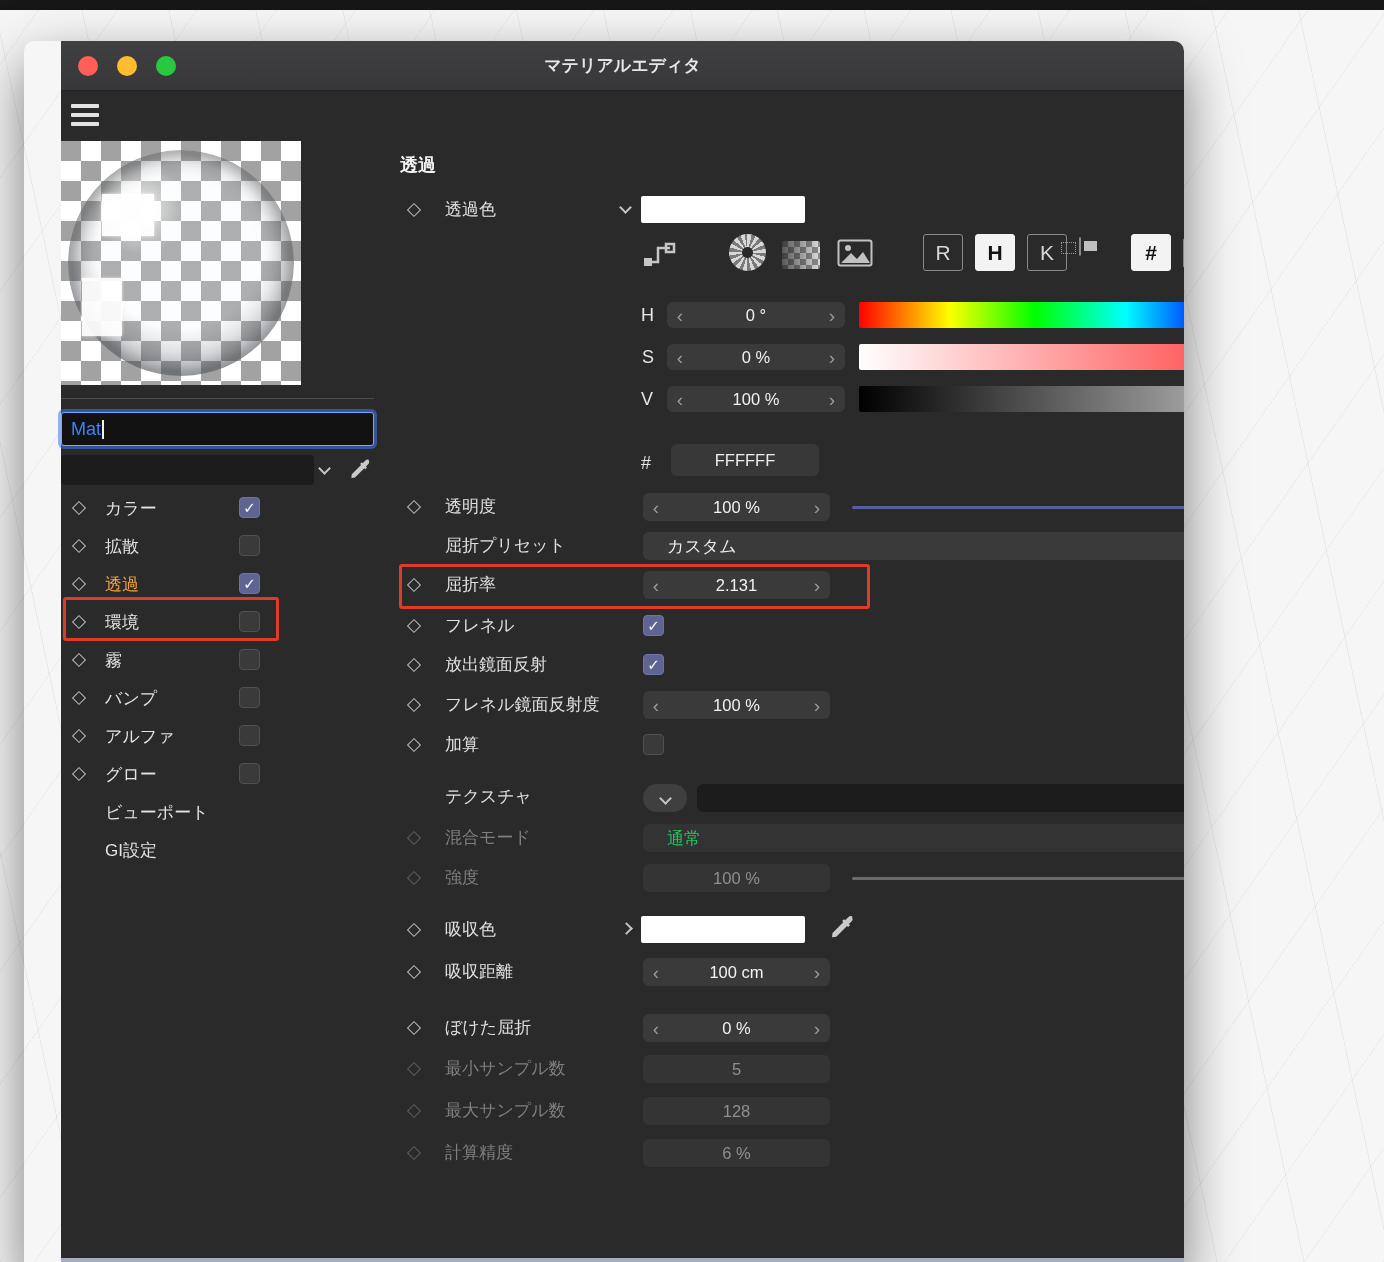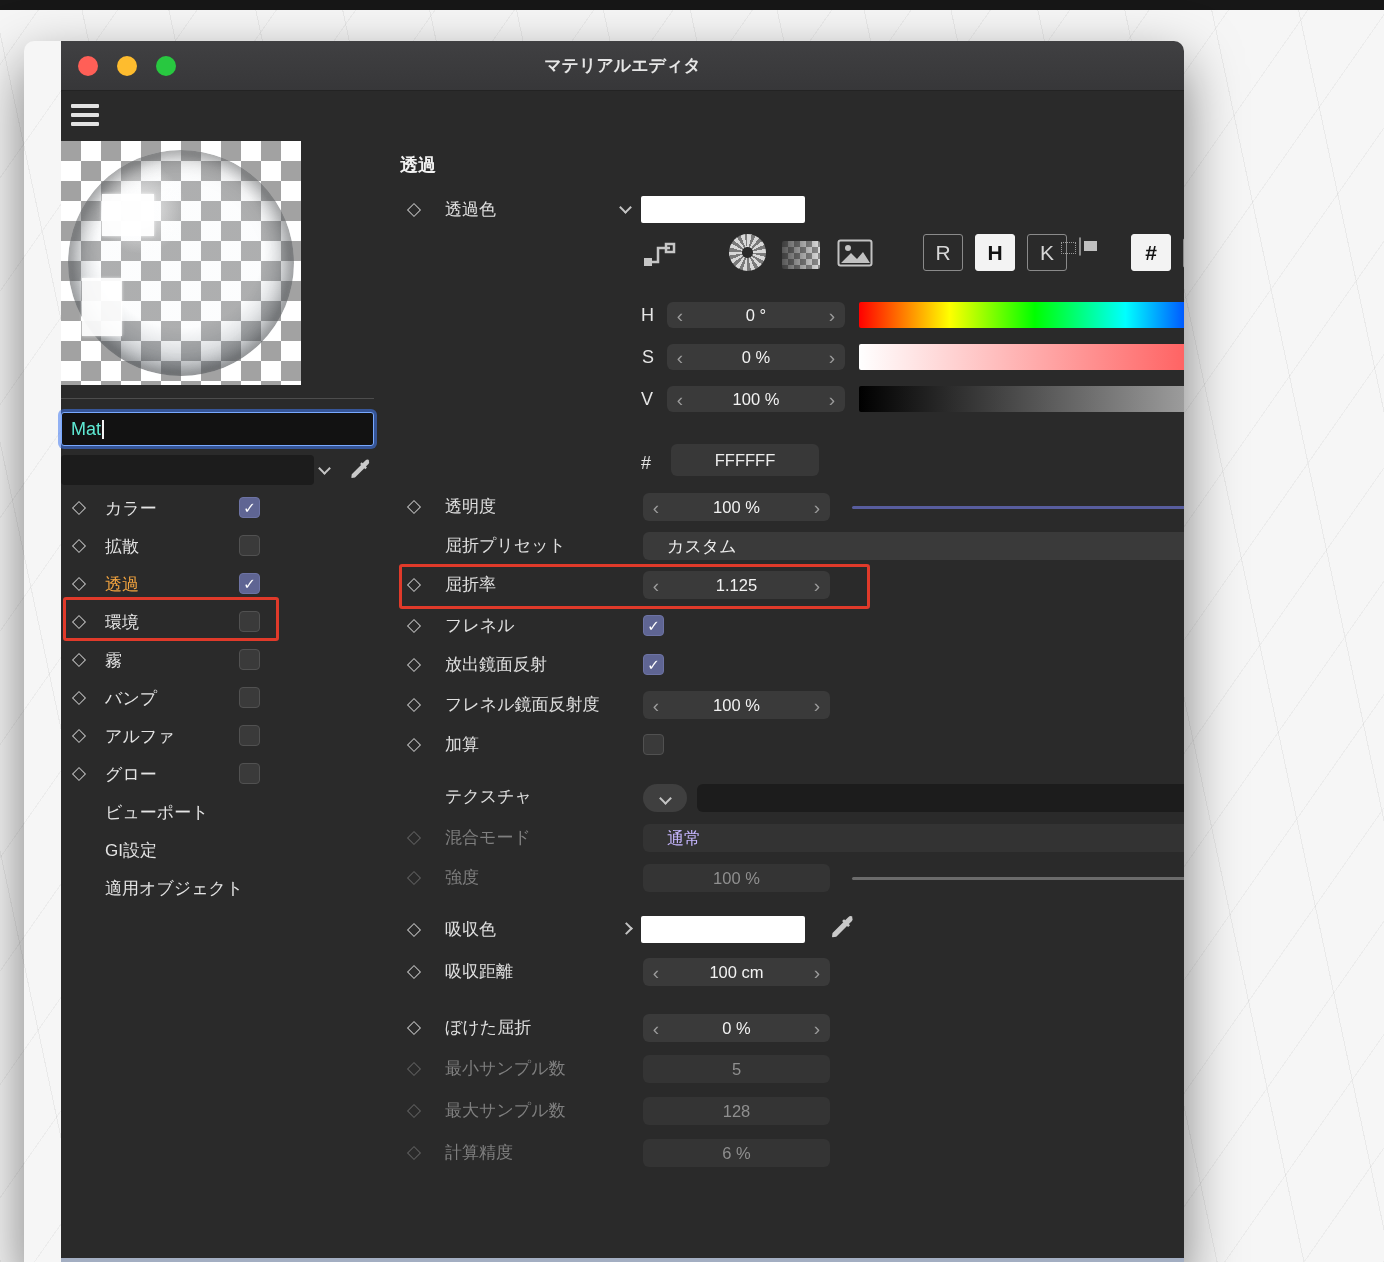--- a/index.html
+++ b/index.html
@@ -55,21 +55,21 @@
     box-shadow: inset 0 0 26px rgba(0,0,0,.55), inset 0 0 5px rgba(255,255,255,.45);
   }
   .sphere::before{ content:""; position:absolute; left:34px; top:44px; width:52px; height:42px; background:rgba(255,255,255,.96); box-shadow:0 0 3px rgba(255,255,255,.8); }
   .sphere::after{ content:""; position:absolute; left:14px; top:128px; width:40px; height:58px; background:rgba(255,255,255,.92); box-shadow:0 0 3px rgba(255,255,255,.7); }
 
   .side-sep{ left:0; top:307px; width:313px; height:1px; background:#4d4d4d; }
 
   .name-input{
     left:0; top:321px; width:313px; height:34px; background:#121212;
     border:1px solid #78a9ff; border-radius:3px; box-shadow:0 0 0 3px rgba(64,120,240,.55);
-    display:flex; align-items:center; padding-left:9px; color:#5eead4; font-size:18px;
+    display:flex; align-items:center; padding-left:9px; color:#3b82f6; font-size:18px;
   }
   .caret{ display:inline-block; width:2px; height:19px; background:#f2f2f2; margin-left:1px; }
 
   .shader-field{ left:0; top:364px; width:253px; height:30px; background:#1c1c1c; border-radius:4px; }
 
   
   .channel-list{ left:0; top:398px; width:313px; }
   .ch-row{ position:relative; height:38px; display:flex; align-items:center; cursor:pointer; }
   .diamond{ width:10px; height:10px; border:1.6px solid #bdbdbd; transform:rotate(45deg); flex:0 0 auto; }
   .ch-row .diamond{ margin-left:13px; }
@@ -97,21 +97,21 @@
 
   .spinner{ background:#3a3a3a; border-radius:6px; display:flex; align-items:center; height:28px; cursor:pointer; }
   .spinner.small{ height:26px; }
   .sp-arrow{ width:26px; text-align:center; color:#9b9b9b; font-size:19px; line-height:1; }
   .sp-arrow.left::before{ content:"‹"; } .sp-arrow.right::before{ content:"›"; }
   .sp-value{ flex:1; text-align:center; color:#f2f2f2; font-size:16.5px; }
   .spinner.dim{ background:#343434; } .spinner.dim .sp-arrow{ visibility:hidden; } .spinner.dim .sp-value{ color:#8f8f8f; }
 
   .dropdown{ background:#3a3a3a; border-radius:6px; height:28px; display:flex; align-items:center; padding:0 16px 0 24px; cursor:pointer; }
   .dropdown .dd-value{ flex:1; color:#ededed; font-size:17px; }
-  .dropdown.dim{ background:#333; } .dropdown.dim .dd-value{ color:#c4b5fd; }
+  .dropdown.dim{ background:#333; } .dropdown.dim .dd-value{ color:#22c55e; }
 
   .gradbar{ height:26px; border-radius:2px; cursor:crosshair; }
   .bar-h{ background:linear-gradient(to right,#f00 0%,#ff0 17%,#0f0 33%,#0ff 50%,#00f 67%,#f0f 83%,#f00 100%); }
   .bar-s{ background:linear-gradient(to right,#ffffff,#ff0000); }
   .bar-v{ background:linear-gradient(to right,#000000,#ffffff); }
   .hsv-label{ font-size:18px; color:#e6e6e6; line-height:26px; }
 
   .hexfield{ background:#383838; border-radius:6px; color:#ededed; font-size:16.5px; display:flex; align-items:center; justify-content:center; }
 
   .mode-btn{ width:40px; height:37px; border:1.5px solid #8a8a8a; border-radius:3px; color:#d6d6d6; font-size:21px;
@@ -232,23 +232,20 @@
         <div class="ch-row">
           <span class="diamond"></span>
           <span class="ch-label">グロー</span>
           <span class="checkbox"></span>
         </div>
         <div class="ch-row">
           <span class="ch-label no-icon">ビューポート</span>
         </div>
         <div class="ch-row">
           <span class="ch-label no-icon">GI設定</span>
-        </div>
-        <div class="ch-row">
-          <span class="ch-label no-icon">適用オブジェクト</span>
         </div>
       </div>
 
       
       <div class="sec-title abs" style="left:339px;top:60px">透過</div>
 
       
       <span class="pdiamond abs" style="left:348px;top:114px"></span>
       <span class="plabel abs" style="left:384px;top:105px">透過色</span>
       <span class="chev abs" style="left:560px;top:112px"></span>
@@ -330,21 +327,21 @@
       <div class="dropdown abs" style="left:582px;top:441px;width:749px">
         <span class="dd-value">カスタム</span>
         <span class="chev"></span>
       </div>
 
       
       <span class="pdiamond abs" style="left:348px;top:489px"></span>
       <span class="plabel abs" style="left:384px;top:480px">屈折率</span>
       <div class="spinner abs" style="left:582px;top:480px;width:187px">
         <span class="sp-arrow left"></span>
-        <span class="sp-value">1.125</span>
+        <span class="sp-value">2.131</span>
         <span class="sp-arrow right"></span>
       </div>
 
       
       <span class="pdiamond abs" style="left:348px;top:530px"></span>
       <span class="plabel abs" style="left:384px;top:521px">フレネル</span>
       <span class="checkbox abs checked" style="left:582px;top:524px"></span>
 
       
       <span class="pdiamond abs" style="left:348px;top:569px"></span>

